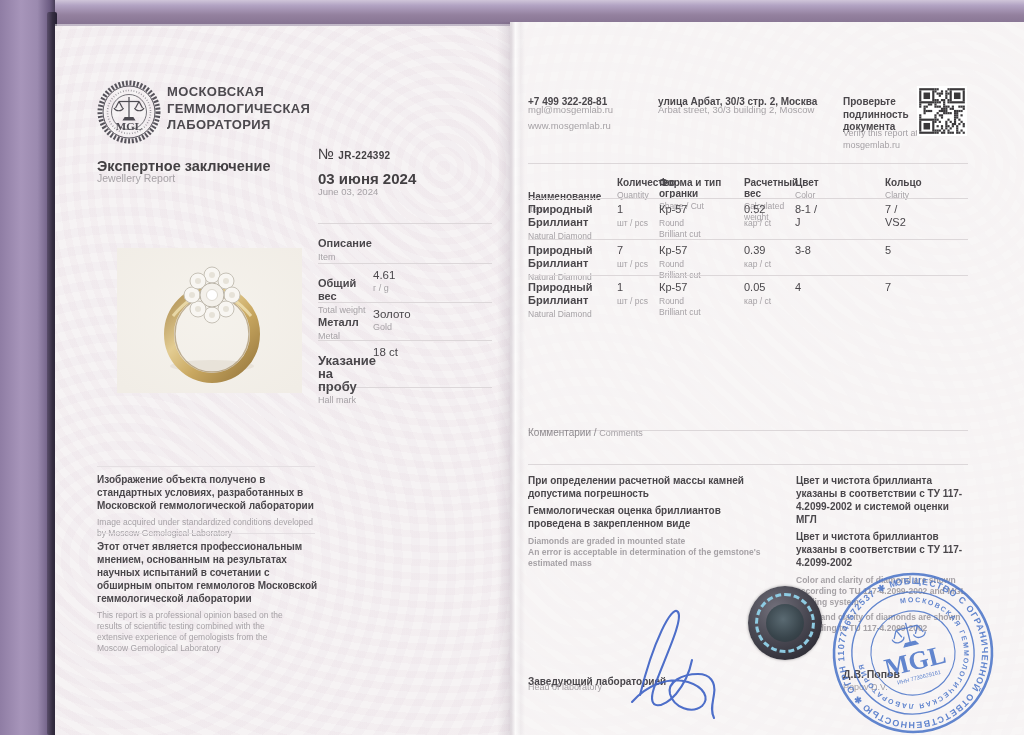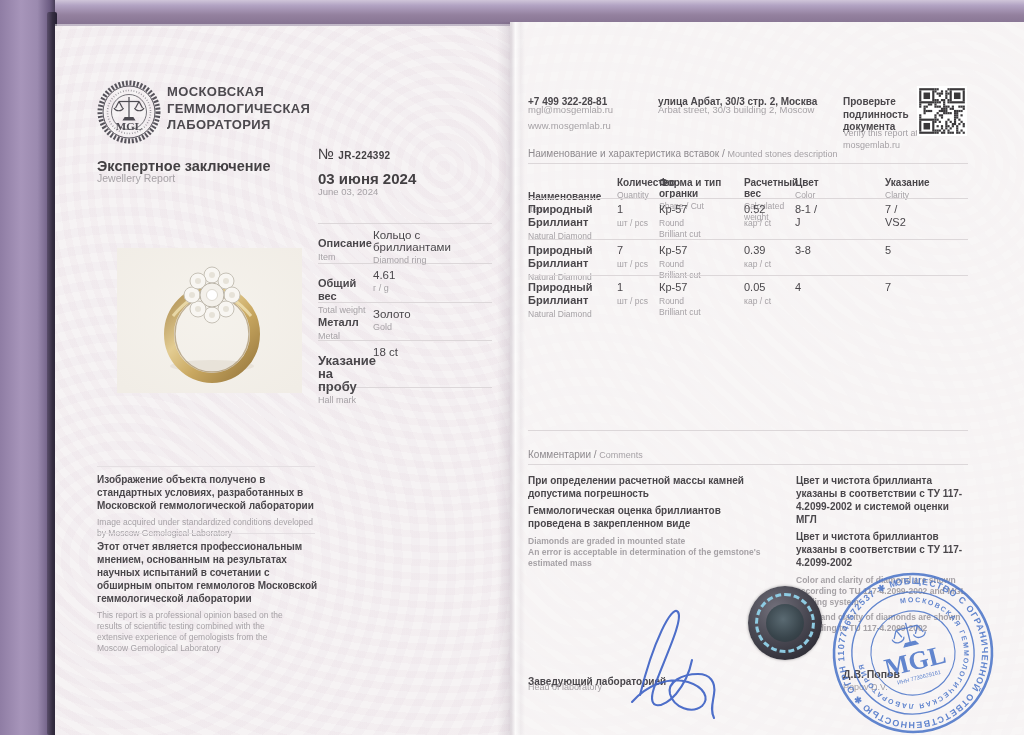--- a/index.html
+++ b/index.html
@@ -144,24 +144,20 @@
 
     <div class="hl" style="left:263px;top:197px;width:174px"></div>
     <div class="hl" style="left:263px;top:237px;width:174px"></div>
     <div class="hl" style="left:263px;top:276px;width:174px"></div>
     <div class="hl" style="left:263px;top:314px;width:174px"></div>
     <div class="hl" style="left:263px;top:361px;width:174px"></div>
 
     <div class="abs" style="left:263px;top:203px;width:52px">
       <div class="ru sb" style="font-size:11px;line-height:13px">Описание</div>
       <div class="en sub">Item</div>
-    </div>
-    <div class="abs" style="left:318px;top:203px;width:122px">
-      <div class="ru val">Кольцо с бриллиантами</div>
-      <div class="en sub">Diamond ring</div>
     </div>
 
     <div class="abs" style="left:263px;top:243px;width:55px">
       <div class="ru sb" style="font-size:11px;line-height:13px">Общий вес</div>
       <div class="en sub">Total weight</div>
     </div>
     <div class="abs" style="left:318px;top:243px;width:122px">
       <div class="ru val">4.61</div>
       <div class="en sub">г / g</div>
     </div>
@@ -341,23 +337,20 @@
         <rect x="43.47826086956522" y="28.26086956521739" width="2.1739130434782608" height="2.1739130434782608" fill="#3a383a"></rect>
         <rect x="43.47826086956522" y="34.78260869565217" width="2.1739130434782608" height="2.1739130434782608" fill="#3a383a"></rect>
         <rect x="43.47826086956522" y="43.47826086956522" width="2.1739130434782608" height="2.1739130434782608" fill="#3a383a"></rect>
         <rect x="45.65217391304348" y="19.565217391304348" width="2.1739130434782608" height="2.1739130434782608" fill="#3a383a"></rect>
         <rect x="45.65217391304348" y="21.73913043478261" width="2.1739130434782608" height="2.1739130434782608" fill="#3a383a"></rect>
         <rect x="45.65217391304348" y="36.95652173913043" width="2.1739130434782608" height="2.1739130434782608" fill="#3a383a"></rect>
         <rect x="45.65217391304348" y="39.130434782608695" width="2.1739130434782608" height="2.1739130434782608" fill="#3a383a"></rect>
         <rect x="45.65217391304348" y="45.65217391304348" width="2.1739130434782608" height="2.1739130434782608" fill="#3a383a"></rect>
       </svg>
 
-    <div class="abs" style="left:18px;top:126px;font-size:10px">
-      <span class="mid">Наименование и характеристика вставок</span><span class="mid"> / </span><span class="en" style="font-size:9px">Mounted stones description</span>
-    </div>
     <div class="hl" style="left:18px;top:141px;width:440px"></div>
 
     <div class="abs" style="left:18px;top:161px;width:85px">
       <div class="ru sb" style="font-size:10px">Наименование</div>
       <div class="en cell-sub">Item</div>
     </div>
     <div class="abs" style="left:107px;top:147px;width:40px">
       <div class="ru sb" style="font-size:10px">Количество</div>
       <div class="en cell-sub">Quantity</div>
     </div>
@@ -367,21 +360,21 @@
     </div>
     <div class="abs" style="left:234px;top:147px;width:48px">
       <div class="ru sb" style="font-size:10px">Расчетный вес</div>
       <div class="en cell-sub">Calculated weight</div>
     </div>
     <div class="abs" style="left:285px;top:147px;width:40px">
       <div class="ru sb" style="font-size:10px">Цвет</div>
       <div class="en cell-sub">Color</div>
     </div>
     <div class="abs" style="left:375px;top:147px;width:45px">
-      <div class="ru sb" style="font-size:10px">Указание</div>
+      <div class="ru sb" style="font-size:10px">Кольцо</div>
       <div class="en cell-sub">Clarity</div>
     </div>
     <div class="hl" style="left:18px;top:176px;width:440px"></div>
 
     <div>
       <div class="abs" style="left:18px;top:181px;width:80px">
         <div class="ru b cell-main">Природный Бриллиант</div>
         <div class="en cell-sub">Natural Diamond</div>
       </div>
       <div class="abs" style="left:107px;top:181px">
@@ -444,21 +437,21 @@
       <div class="abs" style="left:234px;top:259px">
         <div class="ru cell-main">0.05</div>
         <div class="en cell-sub">кар / ct</div>
       </div>
       <div class="abs ru cell-main pre" style="left:285px;top:259px">4</div>
       <div class="abs ru cell-main pre" style="left:375px;top:259px">7</div>
     </div>
 
     <div class="hl" style="left:18px;top:408px;width:440px"></div>
 
-    <div class="abs" style="left:18px;top:427px;font-size:10px">
+    <div class="abs" style="left:18px;top:405px;font-size:10px">
       <span class="mid">Комментарии</span><span class="mid"> / </span><span class="en" style="font-size:9px">Comments</span>
     </div>
     <div class="hl" style="left:18px;top:442px;width:440px"></div>
 
     <div class="abs" style="left:18px;top:452px;width:245px">
       <p class="cm-ru">При определении расчетной массы камней допустима погрешность</p>
       <p class="cm-ru" style="margin-bottom:0">Геммологическая оценка бриллиантов проведена в закрепленном виде</p>
       <p class="cm-en" style="margin-top:6px;margin-bottom:0;width:250px">Diamonds are graded in mounted state</p>
       <p class="cm-en" style="width:250px">An error is acceptable in determination of the gemstone's estimated mass</p>
     </div>

